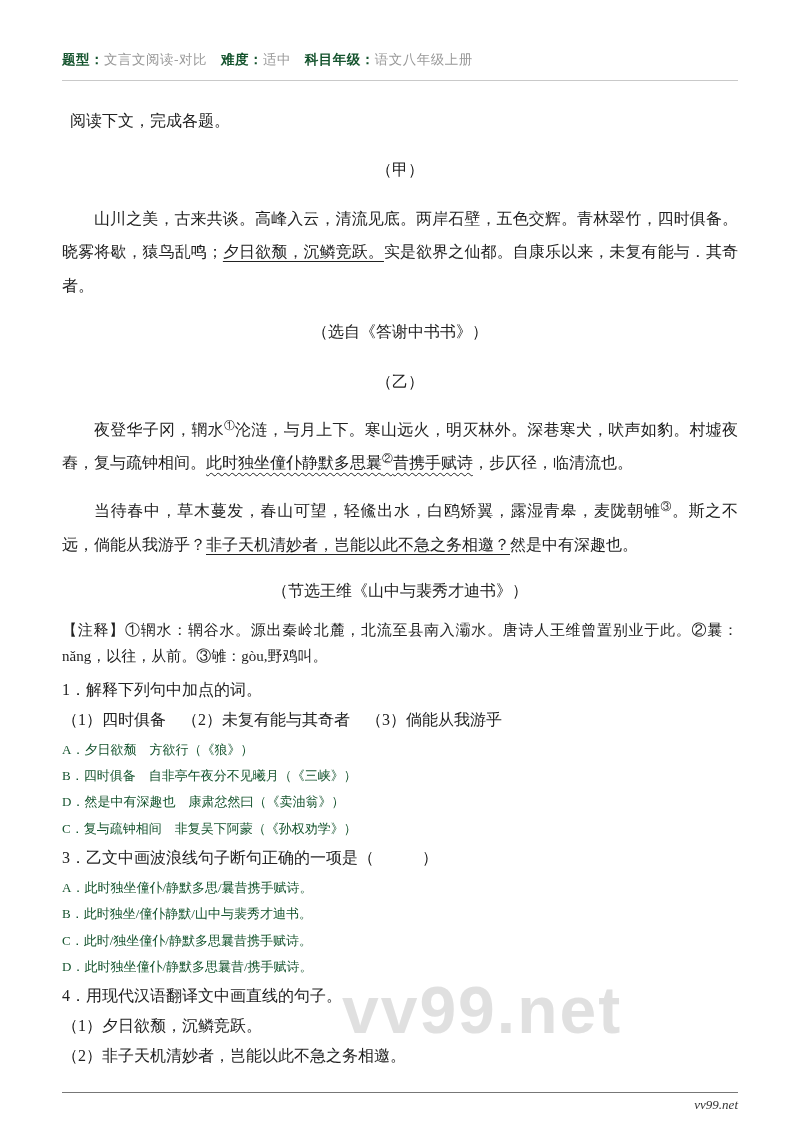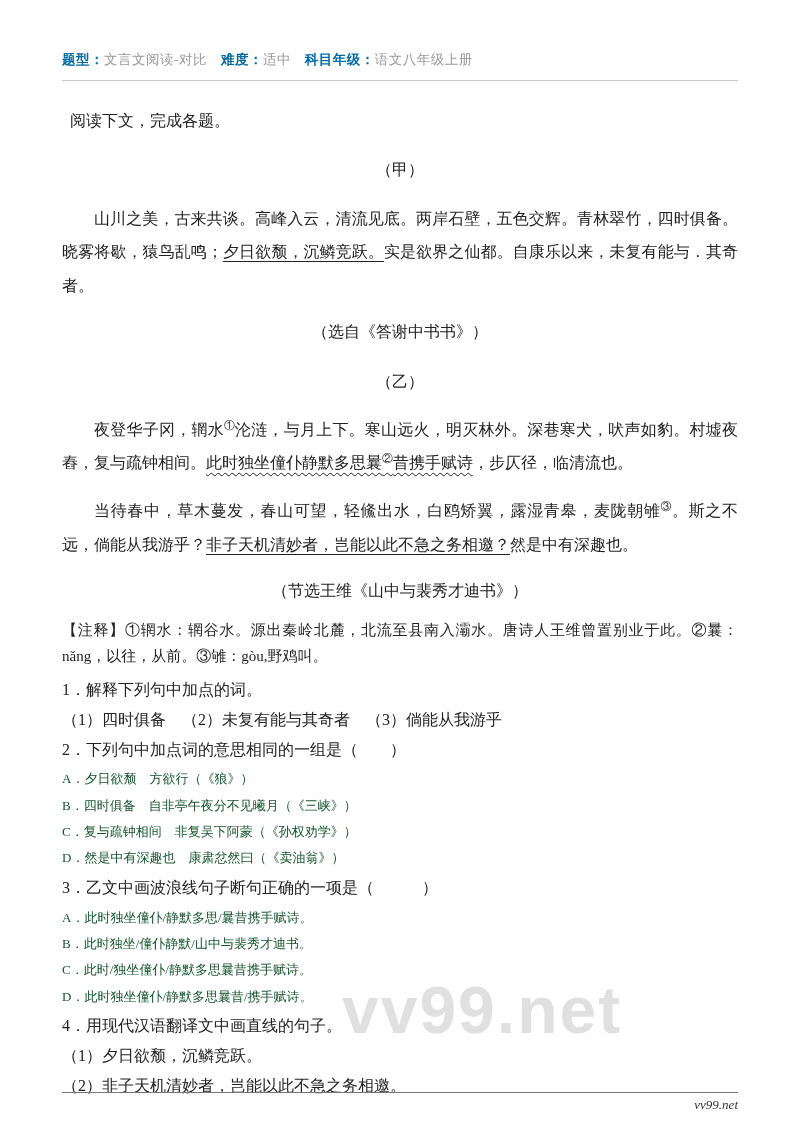--- a/index.html
+++ b/index.html
@@ -15,21 +15,21 @@
     overflow:hidden;
   }
   .content{position:relative;z-index:1;}
   
   .meta{
     font-size:13.5px;
     line-height:1.5;
     color:#999999;
     letter-spacing:0.5px;
   }
-  .meta .lbl{color:#0369a1;font-weight:bold;}
+  .meta .lbl{color:#14532d;font-weight:bold;}
   .meta .fld{margin-right:10px;}
   .top-rule{
     border:none;border-top:1px solid #c9c9c9;
     margin:10px 0 0 0;
   }
   
   .intro{font-size:16px;line-height:1.7;margin:26px 0 6px 8px;}
   .center-title{text-align:center;font-size:16px;line-height:1.7;margin:22px 0 18px 0;}
   .para{
     font-size:16px;line-height:2.1;
@@ -117,25 +117,24 @@
 
     <p class="para"><span>当待春中，草木蔓发，春山可望，轻鯈出水，白鸥矫翼，露湿青皋，麦陇朝雊</span><sup>③</sup><span>。斯之不远，倘能从我游乎？</span><span class="u">非子天机清妙者，岂能以此不急之务相邀？</span><span>然是中有深趣也。</span></p>
 
     <p class="source">（节选王维《山中与裴秀才迪书》）</p>
 
     <p class="notes">【注释】①辋水：辋谷水。源出秦岭北麓，北流至县南入灞水。唐诗人王维曾置别业于此。②曩：nǎng，以往，从前。③雊：gòu,野鸡叫。</p>
 
     <p class="q">1．解释下列句中加点的词。</p>
     <p class="q">（1）四时俱备　（2）未复有能与其奇者　（3）倘能从我游乎</p>
 
-    <p class="q">2．下列句中加点词的意思相同的一组是（　　）</p>
     <p class="opt">A．夕日欲颓　方欲行（《狼》）</p>
     <p class="opt">B．四时俱备　自非亭午夜分不见曦月（《三峡》）</p>
+    <p class="opt">D．然是中有深趣也　康肃忿然曰（《卖油翁》）</p>
     <p class="opt">C．复与疏钟相间　非复吴下阿蒙（《孙权劝学》）</p>
-    <p class="opt">D．然是中有深趣也　康肃忿然曰（《卖油翁》）</p>
 
     <p class="q">3．乙文中画波浪线句子断句正确的一项是（　　　）</p>
     <p class="opt">A．此时独坐僮仆/静默多思/曩昔携手赋诗。</p>
     <p class="opt">B．此时独坐/僮仆静默/山中与裴秀才迪书。</p>
     <p class="opt">C．此时/独坐僮仆/静默多思曩昔携手赋诗。</p>
     <p class="opt">D．此时独坐僮仆/静默多思曩昔/携手赋诗。</p>
 
     <p class="q">4．用现代汉语翻译文中画直线的句子。</p>
     <p class="q">（1）夕日欲颓，沉鳞竞跃。</p>
     <p class="q">（2）非子天机清妙者，岂能以此不急之务相邀。</p>

